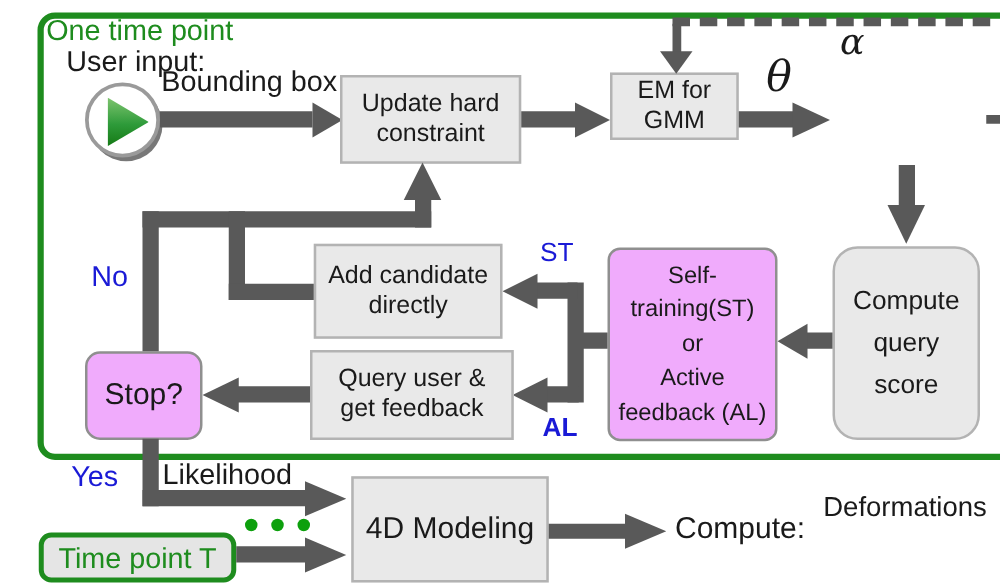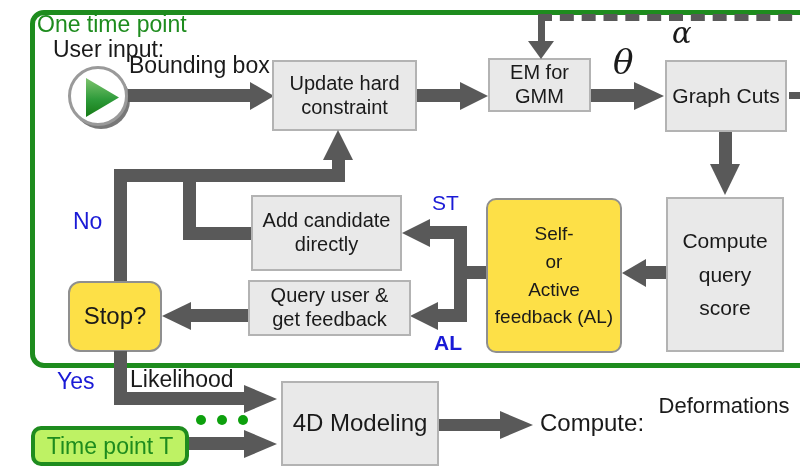--- a/index.html
+++ b/index.html
@@ -11,40 +11,40 @@
          box-sizing:border-box;background:transparent;}
   
   .lbl{position:absolute;font-size:23px;white-space:nowrap;}
   .green{color:#1e8c1e;}
   .blue{color:#1a1ad6;}
   .greek{font-family:"DejaVu Serif",serif;font-style:italic;}
   
   .node{position:absolute;background:#e9e9e9;border:2px solid #b3b3b3;box-sizing:border-box;
         display:flex;flex-direction:column;justify-content:center;align-items:center;
         font-size:20px;line-height:1.18;text-align:center;}
-  .dark{background:#fde047;border:2px solid #8f8f8f;border-radius:10px;}
+  .dark{background:#f0abfc;border:2px solid #8f8f8f;border-radius:10px;}
   
   .sh{position:absolute;background:#595959;}
   .hd{position:absolute;width:0;height:0;}
   .hr{border-top:14px solid transparent;border-bottom:14px solid transparent;border-left:26px solid #595959;}
   .hl{border-top:14px solid transparent;border-bottom:14px solid transparent;border-right:26px solid #595959;}
   .hdw{border-left:15px solid transparent;border-right:15px solid transparent;border-top:31px solid #595959;}
   .hup{border-left:15px solid transparent;border-right:15px solid transparent;border-bottom:30px solid #595959;}
   .dash-h{position:absolute;height:0;border-top:7px dashed #595959;}
   .dash-v{position:absolute;width:0;border-left:7px dashed #595959;}
   
   .play-circle{position:absolute;left:40px;top:66px;width:60px;height:60px;border-radius:50%;
                background:#ffffff;border:3px solid #9a9a9a;box-sizing:border-box;
                box-shadow:3px 4px 0 -1px #787878;}
   .play-tri{position:absolute;left:58px;top:78px;width:33px;height:39px;
             background:linear-gradient(180deg,#7fc46f 0%,#2e9b3a 55%,#157a15 100%);
             clip-path:polygon(0 0,100% 50%,0 100%);}
   
   .timebox{position:absolute;left:3px;top:426px;width:158px;height:40px;border:4px solid #1e8c1e;
-           border-radius:10px;box-sizing:border-box;background:#bef264;display:flex;
+           border-radius:10px;box-sizing:border-box;background:#e5e5e5;display:flex;
            justify-content:center;align-items:center;font-size:23px;color:#1e8c1e;white-space:nowrap;}
   .dot{position:absolute;width:10px;height:10px;border-radius:50%;background:#0da00d;}
   .out2{position:absolute;left:596px;top:392px;width:200px;text-align:center;font-size:22px;line-height:1.25;}
 </style>
 </head>
 <body>
 
 <div id="canvas">
 
   <div class="abs panel"></div>
@@ -69,65 +69,63 @@
 
   <div class="node" style="left:460px;top:58px;width:103px;height:54px;">
     <div>EM for</div>
     <div>GMM</div>
   </div>
 
   <div class="lbl greek" style="left:585px;top:42px;font-size:34px;">θ</div>
   <div class="sh" style="left:563px;top:89px;width:45px;height:13px;"></div>
   <div class="hd hr" style="left:606px;top:82px;border-left-width:30px;"></div>
 
-  <div class="node" style="left:637px;top:60px;width:122px;height:72px;font-size:21px;">
-    <div>Graph Cuts</div>
-  </div>
 
   <div class="dash-h" style="left:510px;top:14px;width:276px;"></div>
   <div class="dash-v" style="left:779px;top:19px;height:72px;"></div>
   <div class="sh" style="left:761px;top:92px;width:18px;height:7px;"></div>
   <div class="dash-v" style="left:510px;top:19px;height:23px;"></div>
   <div class="hd hdw" style="left:500px;top:41px;border-left-width:13px;border-right-width:13px;border-top-width:18px;"></div>
   <div class="lbl greek" style="left:644px;top:16px;font-size:29px;">α</div>
 
   <div class="sh" style="left:691px;top:132px;width:13px;height:34px;"></div>
   <div class="hd hdw" style="left:682px;top:164px;"></div>
 
-  <div class="node" style="left:638px;top:197px;width:118px;height:155px;font-size:21px;line-height:1.6;">
+  <div class="node" style="left:638px;top:197px;width:118px;height:155px;font-size:21px;line-height:1.6;border-radius:20px;">
     <div>Compute</div>
     <div>query</div>
     <div>score</div>
   </div>
 
   <div class="sh" style="left:617px;top:266px;width:21px;height:13px;"></div>
   <div class="hd hl" style="left:594px;top:259px;border-right-width:24px;"></div>
 
   <div class="node dark" style="left:458px;top:198px;width:136px;height:155px;font-size:19px;line-height:1.45;">
     <div>Self-</div>
+    <div>training(ST)</div>
     <div>or</div>
     <div>Active</div>
     <div>feedback (AL)</div>
   </div>
 
   <div class="sh" style="left:433px;top:266px;width:25px;height:13px;"></div>
   <div class="sh" style="left:426px;top:226px;width:13px;height:96px;"></div>
   <div class="sh" style="left:401px;top:226px;width:33px;height:13px;"></div>
   <div class="hd hl" style="left:374px;top:219px;border-right-width:28px;"></div>
   <div class="sh" style="left:409px;top:309px;width:26px;height:13px;"></div>
   <div class="hd hl" style="left:382px;top:302px;border-right-width:28px;"></div>
   <div class="lbl blue" style="left:404px;top:191px;font-size:21px;">ST</div>
   <div class="lbl blue" style="left:406px;top:331px;font-size:21px;font-weight:bold;">AL</div>
 
   <div class="node" style="left:223px;top:195px;width:151px;height:76px;">
     <div>Add candidate</div>
     <div>directly</div>
   </div>
 
-  <div class="node" style="left:220px;top:280px;width:163px;height:56px;">
+  <div class="node" style="left:220px;top:280px;width:163px;height:72px;">
     <div>Query user &amp;</div>
     <div>get feedback</div>
   </div>
 
   <div class="sh" style="left:162px;top:309px;width:58px;height:13px;"></div>
   <div class="hd hl" style="left:134px;top:302px;border-right-width:29px;"></div>
 
   <div class="node dark" style="left:40px;top:281px;width:94px;height:71px;font-size:24px;border-radius:12px;">
     <div>Stop?</div>
   </div>

